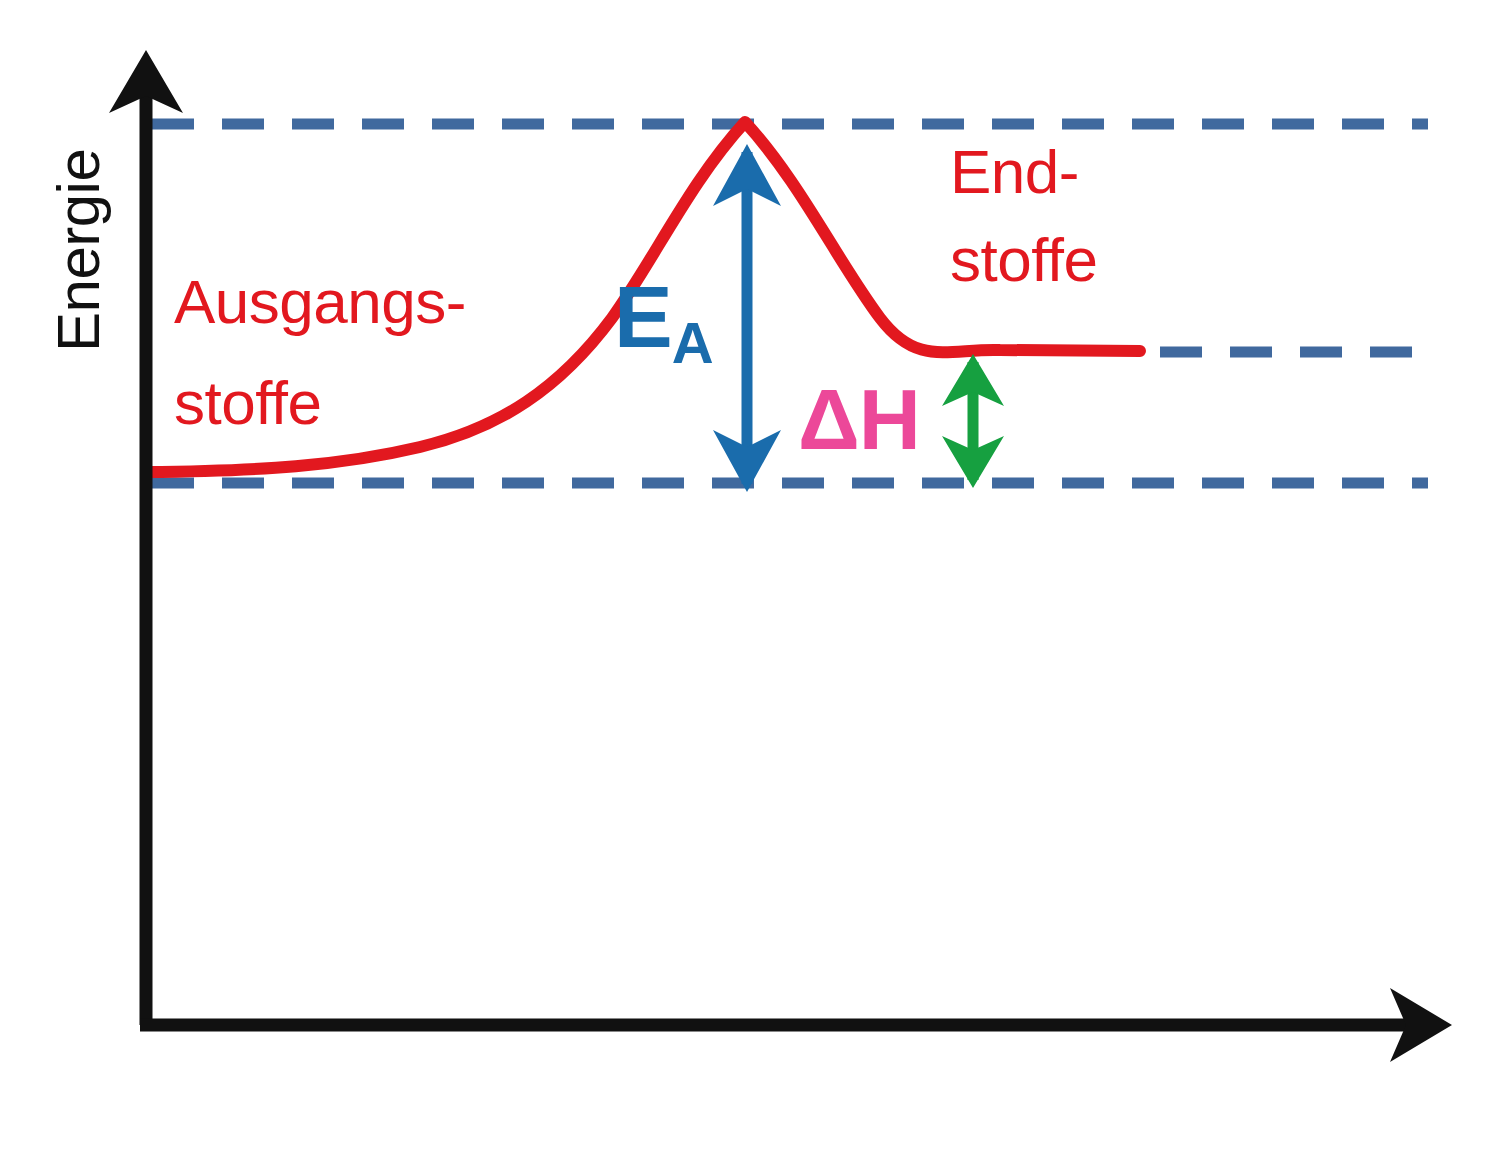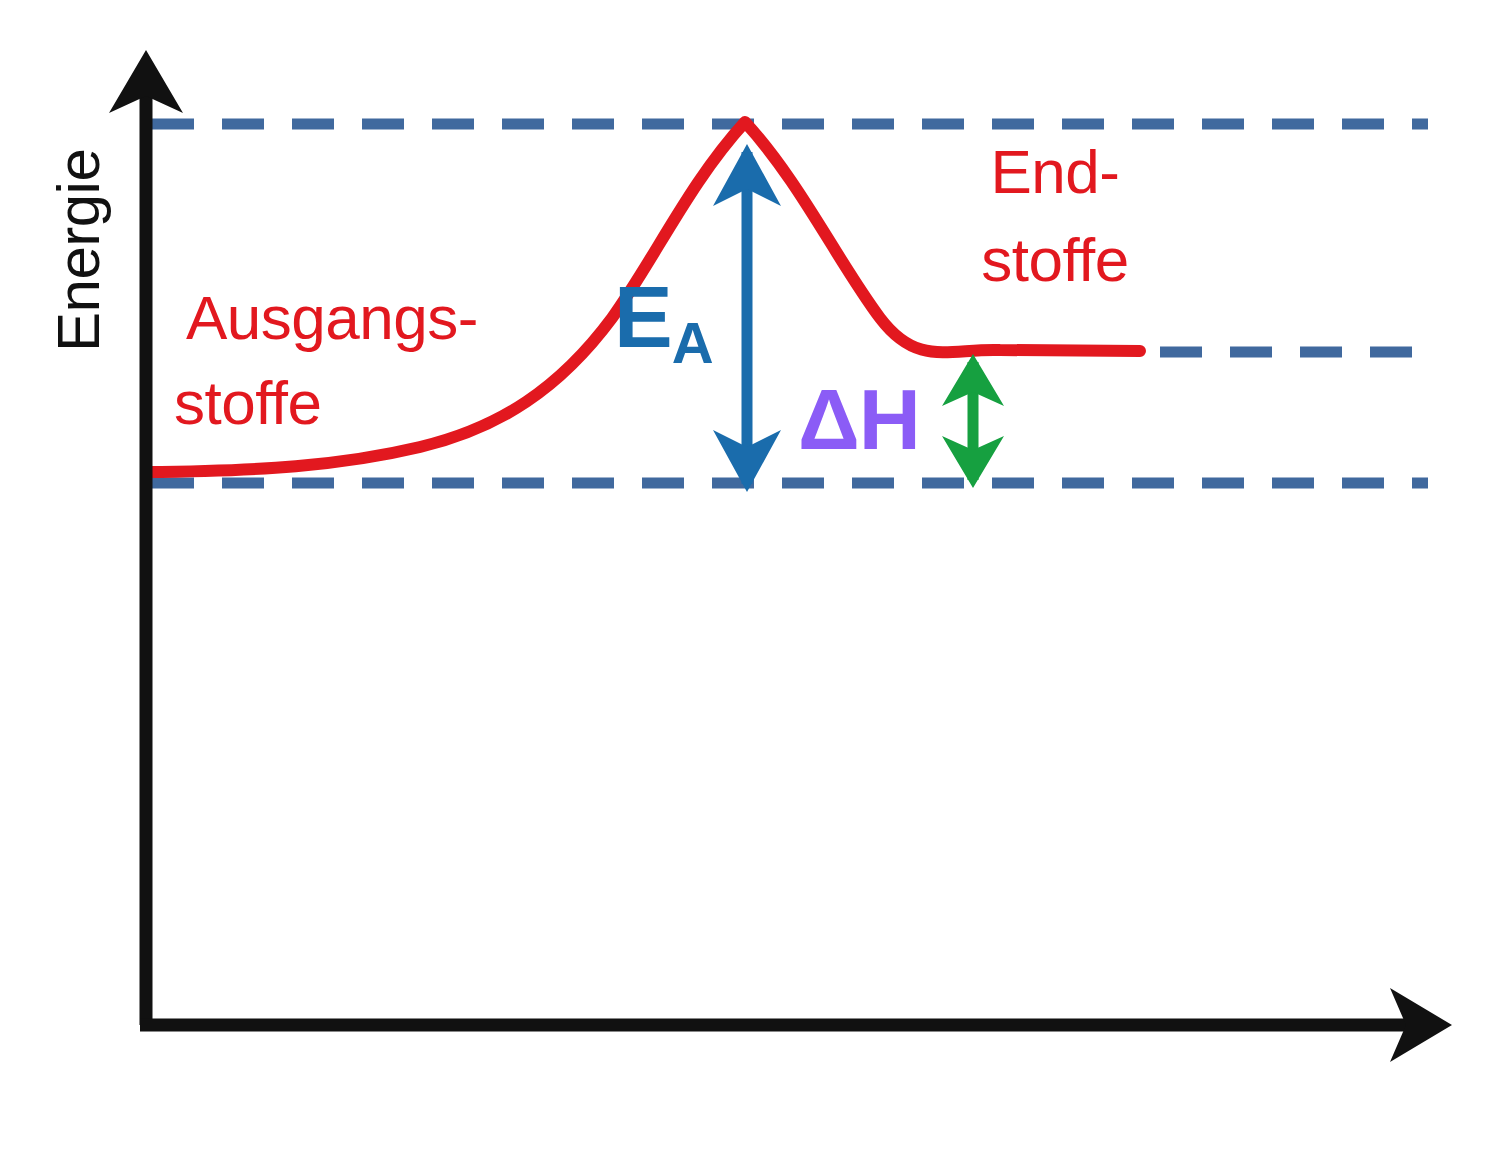--- a/index.html
+++ b/index.html
@@ -47,27 +47,26 @@
     color: #1a6cac;
     font-weight: bold;
     font-size: 88px;
     letter-spacing: -1px;
   }
   .lbl-ea .sub {
     font-size: 58px;
     vertical-align: -0.28em;
   }
   .lbl-dh {
-    color: #8b5cf6;
+    color: #ec4899;
     font-weight: bold;
     font-size: 86px;
     letter-spacing: -1px;
   }
   .lbl-center {
-    text-align: center;
   }
 </style>
 </head>
 <body>
 
 <div id="canvas">
 
   <svg id="diagram-svg" viewBox="0 0 1500 1152">
 
     <g>
@@ -108,21 +107,21 @@
       <path d="M 973 354 L 1004 406 L 973 392 L 942 406 Z" fill="#16a040"></path>
       <path d="M 973 488 L 942 436 L 973 450 L 1004 436 Z" fill="#16a040"></path>
     </g>
 
   </svg>
 
   <div class="lbl lbl-axis" id="energie-label" style="left: 48px; top: 352px;">Energie</div>
 
 
   <div>
-    <div class="lbl lbl-red" style="left: 174px; top: 286px; margin-left: 12px;">Ausgangs-</div>
+    <div class="lbl lbl-red" style="left: 174px; top: 270px;">Ausgangs-</div>
     <div class="lbl lbl-red" style="left: 174px; top: 371px;">stoffe</div>
   </div>
 
   <div>
     <div class="lbl lbl-red lbl-center" style="left: 950px; top: 140px; width: 210px;">End-</div>
     <div class="lbl lbl-red lbl-center" style="left: 950px; top: 228px; width: 210px;">stoffe</div>
   </div>
 
   <div class="lbl lbl-ea" style="left: 614px; top: 272px;"><span>E</span><span class="sub">A</span></div>
 

